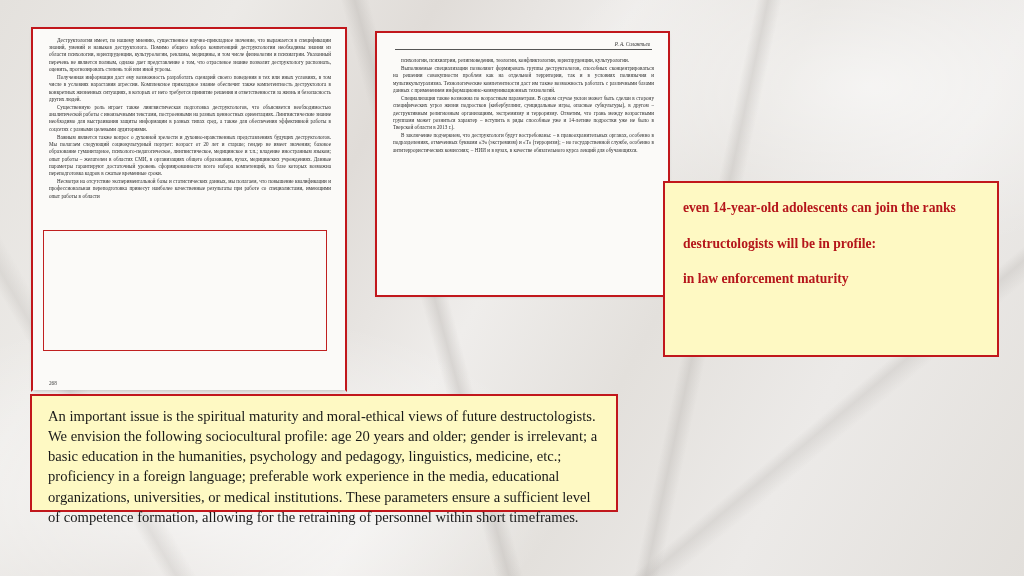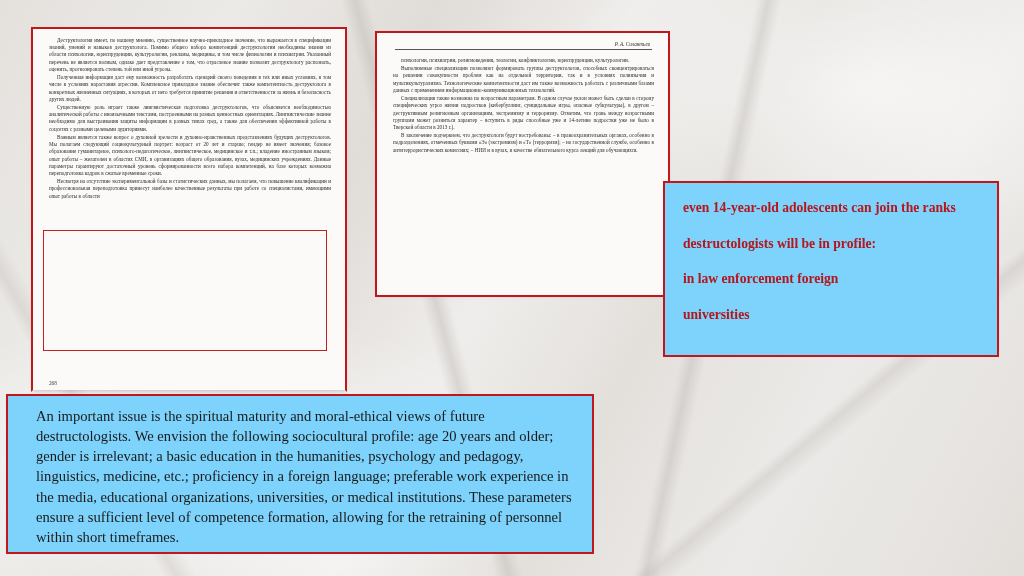--- a/index.html
+++ b/index.html
@@ -99,46 +99,46 @@
     height: 121px;
     border: 1.2px solid #c02020;
     box-sizing: border-box;
     pointer-events: none;
   }
 
   
   .redbox {
     position: absolute;
     border: 2.4px solid #c1171c;
-    background: #7dd3fc;
+    background: #fef9c3;
     box-sizing: border-box;
   }
   #callout-right {
     left: 663px;
     top: 181px;
     width: 336px;
     height: 176px;
     padding: 18px 16px 10px 18px;
   }
   #callout-right .line {
     color: #b5161b;
     font-weight: bold;
     font-size: 13.6px;
     line-height: 1.0;
     margin: 0 0 22px 0;
     font-family: "Liberation Serif", serif;
   }
   #callout-right .line:last-child { margin-bottom: 0; }
 
   #callout-bottom {
-    left: 6px;
+    left: 30px;
     top: 394px;
     width: 588px;
-    height: 160px;
-    padding: 10px 14px 8px 28px;
+    height: 118px;
+    padding: 10px 14px 8px 16px;
   }
   #callout-bottom p {
     margin: 0;
     font-size: 14.6px;
     line-height: 1.38;
     color: #1a1a1a;
     font-family: "Liberation Serif", serif;
     text-align: left;
   }
 
@@ -195,19 +195,18 @@
     <p class="ru">В заключение подчеркнем, что деструктологи будут востребованы: – в правоохранительных органах, особенно в подразделениях, отмеченных буквами «Э» (экстремизм) и «Т» (терроризм); – но государственной службе, особенно в антитеррористических комиссиях; – НИИ и в вузах, в качестве обязательного курса лекций для обучающихся.</p>
   </div>
 </div>
 
 <div id="frame-left-scan"></div>
 <div id="frame-right-scan"></div>
 
 <div class="redbox" id="callout-right">
   <p class="line">even 14-year-old adolescents can join the ranks</p>
   <p class="line">destructologists will be in profile:</p>
-  <p class="line">in law enforcement foreign</p>
-  <p class="line">universities</p>
+  <p class="line">in law enforcement maturity</p>
 </div>
 
 <div class="redbox" id="callout-bottom">
   <p>An important issue is the spiritual maturity and moral-ethical views of future destructologists. We envision the following sociocultural profile: age 20 years and older; gender is irrelevant; a basic education in the humanities, psychology and pedagogy, linguistics, medicine, etc.; proficiency in a foreign language; preferable work experience in the media, educational organizations, universities, or medical institutions. These parameters ensure a sufficient level of competence formation, allowing for the retraining of personnel within short timeframes.</p>
 </div>
 
 </body></html>

